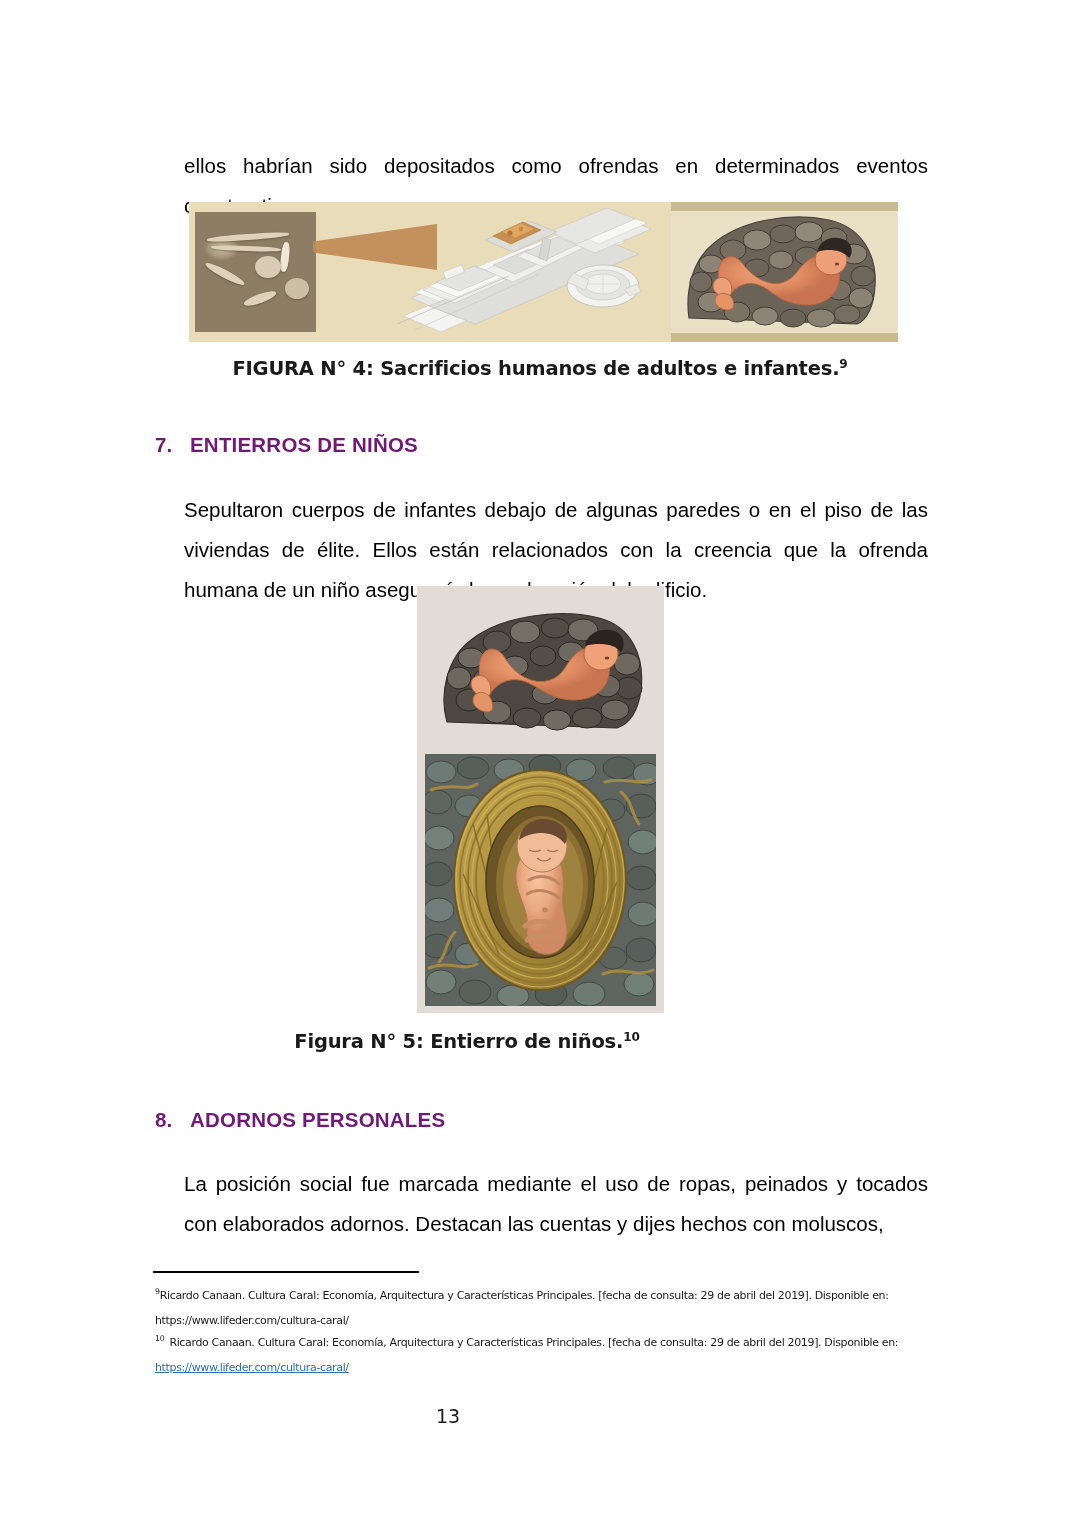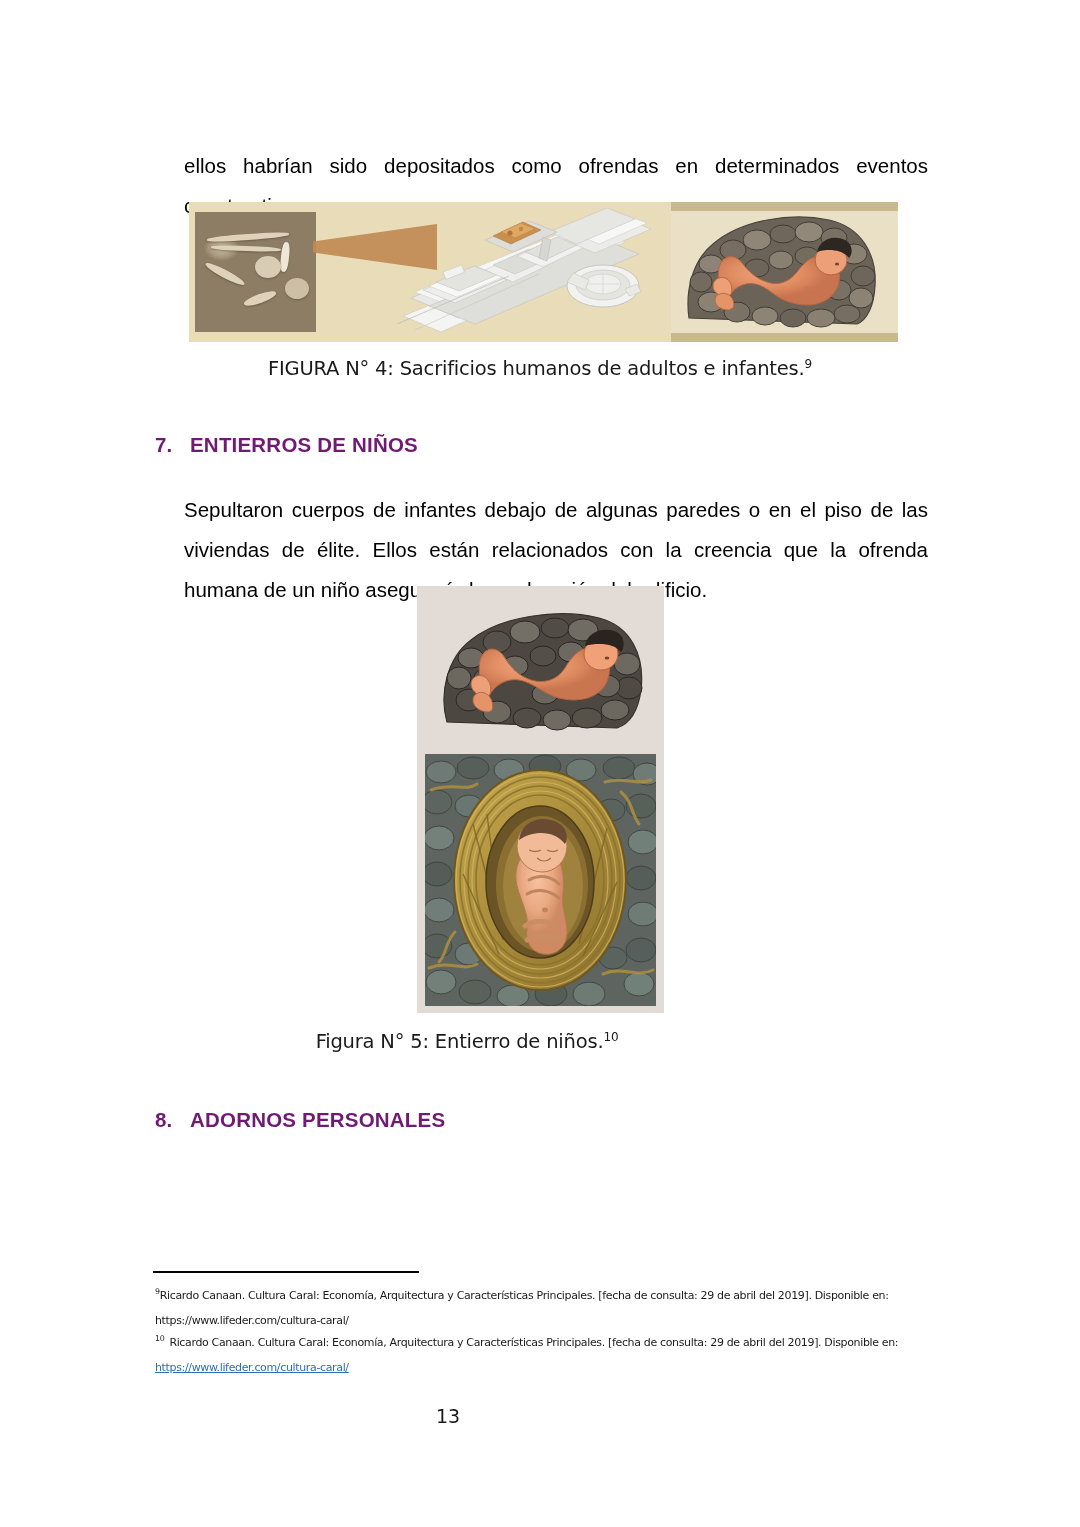--- a/index.html
+++ b/index.html
@@ -61,21 +61,21 @@
     display: inline-block;
     width: 35px;
   }
   .h-s7 { left: 155px; top: 431px; }
   .h-s8 { left: 155px; top: 1106px; }
 
   
   .caption {
     position: absolute;
     font-family: "DejaVu Sans", sans-serif;
-    font-weight: normal;
+    font-weight: bold;
     font-size: 19.5px;
     letter-spacing: -0.2px;
     color: #1a1a1a;
     text-align: center;
     white-space: nowrap;
   }
   .caption sup {
     font-size: 0.62em;
     vertical-align: super;
     line-height: 0;
@@ -492,20 +492,21 @@
   </div>
 
   <div class="caption cap-f5">
     <span>Figura N° 5: Entierro de niños.</span><sup>10</sup>
   </div>
 
   <div class="heading h-s8">
     <span class="num">8.</span><span>ADORNOS PERSONALES</span>
   </div>
 
+  <p class="body-text para-s8">La posición social fue marcada mediante el uso de ropas, peinados y tocados con elaborados adornos. Destacan las cuentas y dijes hechos con moluscos,</p>
 
   <div id="fn-rule"></div>
 
   <div class="footnote fn-9">
     <sup>9</sup><span>Ricardo Canaan. Cultura Caral: Economía, Arquitectura y Características Principales. [fecha de consulta: 29 de abril del 2019]. Disponible en: </span><span>https://www.lifeder.com/cultura-caral/</span>
   </div>
 
   <div class="footnote fn-10">
     <span class="mark">10</span><span>Ricardo Canaan. Cultura Caral: Economía, Arquitectura y Características Principales. [fecha de consulta: 29 de abril del 2019]. Disponible en: </span><a class="fn-link" href="#">https://www.lifeder.com/cultura-caral/</a>
   </div>

